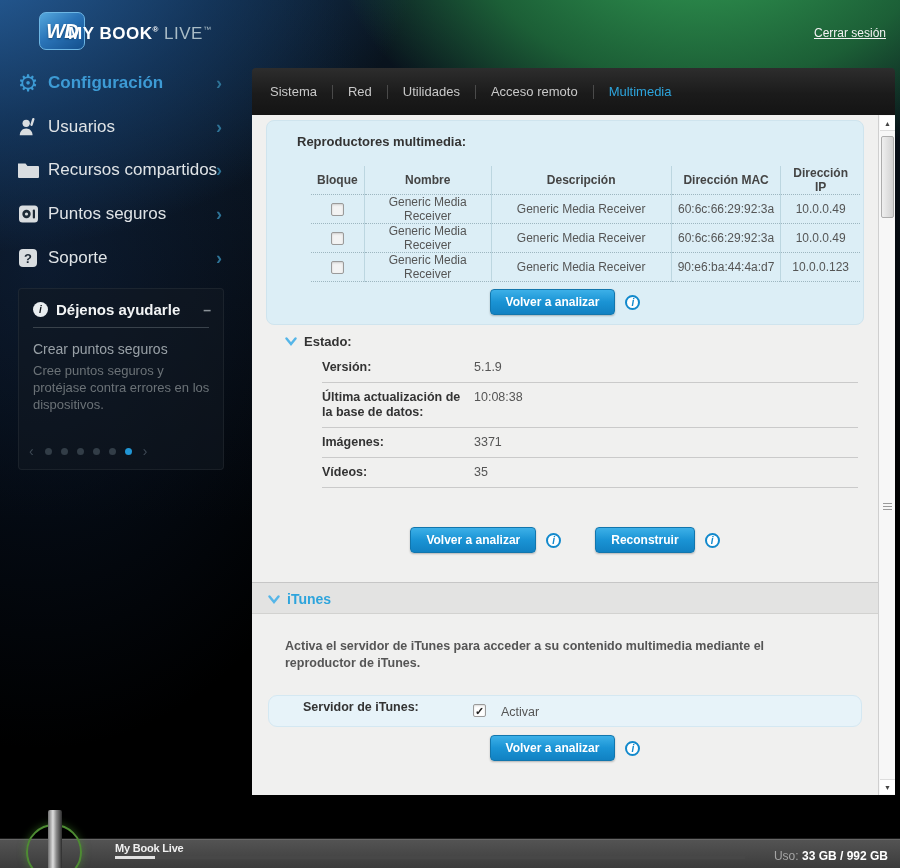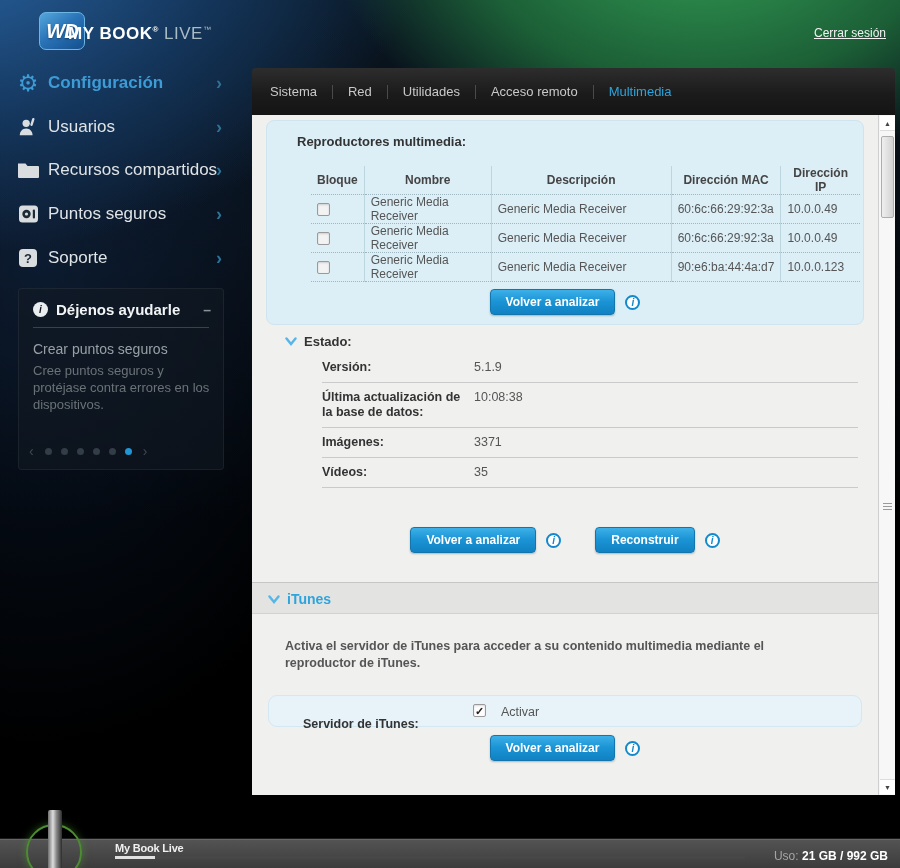--- a/index.html
+++ b/index.html
@@ -58,21 +58,21 @@
   .tab{ color:#c9c9c9; font-size:13px; padding:4px 2px; cursor:pointer; }
   .tab.active{ color:#2da4dc; }
   .tab-sep{ width:1px; height:14px; background:#4a4a4a; margin:0 13px; }
   
   .content{ position:absolute; left:252px; top:115px; width:626px; height:680px; background:#f0f0ef; }
   .media-panel{ position:absolute; left:14px; top:5px; width:598px; height:205px;
      background:#dceef6; border:1px solid #cfe4ee; border-radius:8px; }
   .mp-label{ position:absolute; left:30px; top:13px; font-size:13px; font-weight:bold; color:#333; }
   .mp-table{ position:absolute; left:44px; top:45px; border-collapse:collapse; }
   .mp-table th{ font-size:12px; font-weight:bold; color:#444; height:28px; padding:0 6px; }
-  .mp-table td{ font-size:12px; color:#555; height:29px; text-align:left; padding:0 6px; }
+  .mp-table td{ font-size:12px; color:#555; height:29px; text-align:center; padding:0 6px; }
   .mp-table th, .mp-table td{ border-bottom:1px dotted #9db6c0; border-right:1px solid #bcd6e0; }
   .mp-table th:last-child, .mp-table td:last-child{ border-right:none; }
   .c-bloque{width:43px;margin-left:8px;} .c-nombre{width:127px;} .c-desc{width:180px;} .c-mac{width:99px;} .c-ip{width:79px;}
   .cb{ display:inline-block; width:13px; height:13px; background:#f3f3f3; border:1px solid #9a9a9a;
      border-radius:2px; box-shadow:inset 0 1px 2px rgba(0,0,0,.15); cursor:pointer; vertical-align:middle; }
   .cb.checked{ background:#fff; color:#222; font-size:11px; font-weight:bold; line-height:12px; text-align:center; }
   .btnrow{ position:absolute; left:0; width:100%; display:flex; align-items:center; justify-content:center; gap:10px; }
   .mp-btnrow{ top:168px; }
   .btn{ background:linear-gradient(180deg,#3cb0e8 0%,#1a93d4 50%,#1181c2 100%);
      border:1px solid #1276ad; border-radius:4px; color:#fff; font-size:12px; font-weight:bold;
@@ -90,21 +90,21 @@
   .fvalue{ font-size:12.5px; color:#555; line-height:15px; }
   .estado-btnrow{ top:412px; }
   .itunes-bar{ position:absolute; left:0; top:467px; width:626px; height:32px;
      background:#e3e3e2; border-top:1px solid #c6c6c6; border-bottom:1px solid #d2d2d0; }
   .itunes-bar .sec-head{ left:16px; top:8px; position:absolute; }
   .itunes-bar .t{ font-size:14px; font-weight:bold; color:#2da4dc; }
   .itunes-desc{ position:absolute; left:33px; top:523px; width:532px; font-size:12.5px; font-weight:bold;
      color:#555; line-height:17px; }
   .itunes-row{ position:absolute; left:16px; top:580px; width:594px; height:32px;
      background:#e7f3f9; border:1px solid #d4e8f2; border-radius:9px; }
-  .ir-label{ position:absolute; left:34px; top:21px; font-size:12.5px; font-weight:bold; color:#333; }
+  .ir-label{ position:absolute; left:34px; top:4px; font-size:12.5px; font-weight:bold; color:#333; }
   .ir-cb{ position:absolute; left:204px; top:8px; }
   .ir-activar{ position:absolute; left:232px; top:9px; font-size:12.5px; color:#555; }
   .itunes-btnrow{ top:620px; }
   
   .scrollbar{ position:absolute; left:878px; top:115px; width:17px; height:680px;
      background:#f7f7f7; border-left:1px solid #cfcfcf; }
   .sb-btn{ position:absolute; left:1px; width:15px; height:15px; background:#fff;
      display:flex; align-items:center; justify-content:center; font-size:7px; color:#444; cursor:pointer; }
   .sb-up{ top:1px; border-bottom:1px solid #ddd; }
   .sb-down{ bottom:1px; border-top:1px solid #ddd; }
@@ -331,17 +331,17 @@
   <footer>
     <div class="footbar"></div>
     <div class="dev-ring"></div>
     <div class="dev-drive"></div>
     <div class="dev-name">My Book Live</div>
     <div class="prog">
         <div class="prog-fill"></div>
       </div>
     <div class="usage">
       <span>Uso:</span>
-      <b>21 GB / 992 GB</b>
+      <b>33 GB / 992 GB</b>
     </div>
   </footer>
 
 </div>
 
 </body></html>

